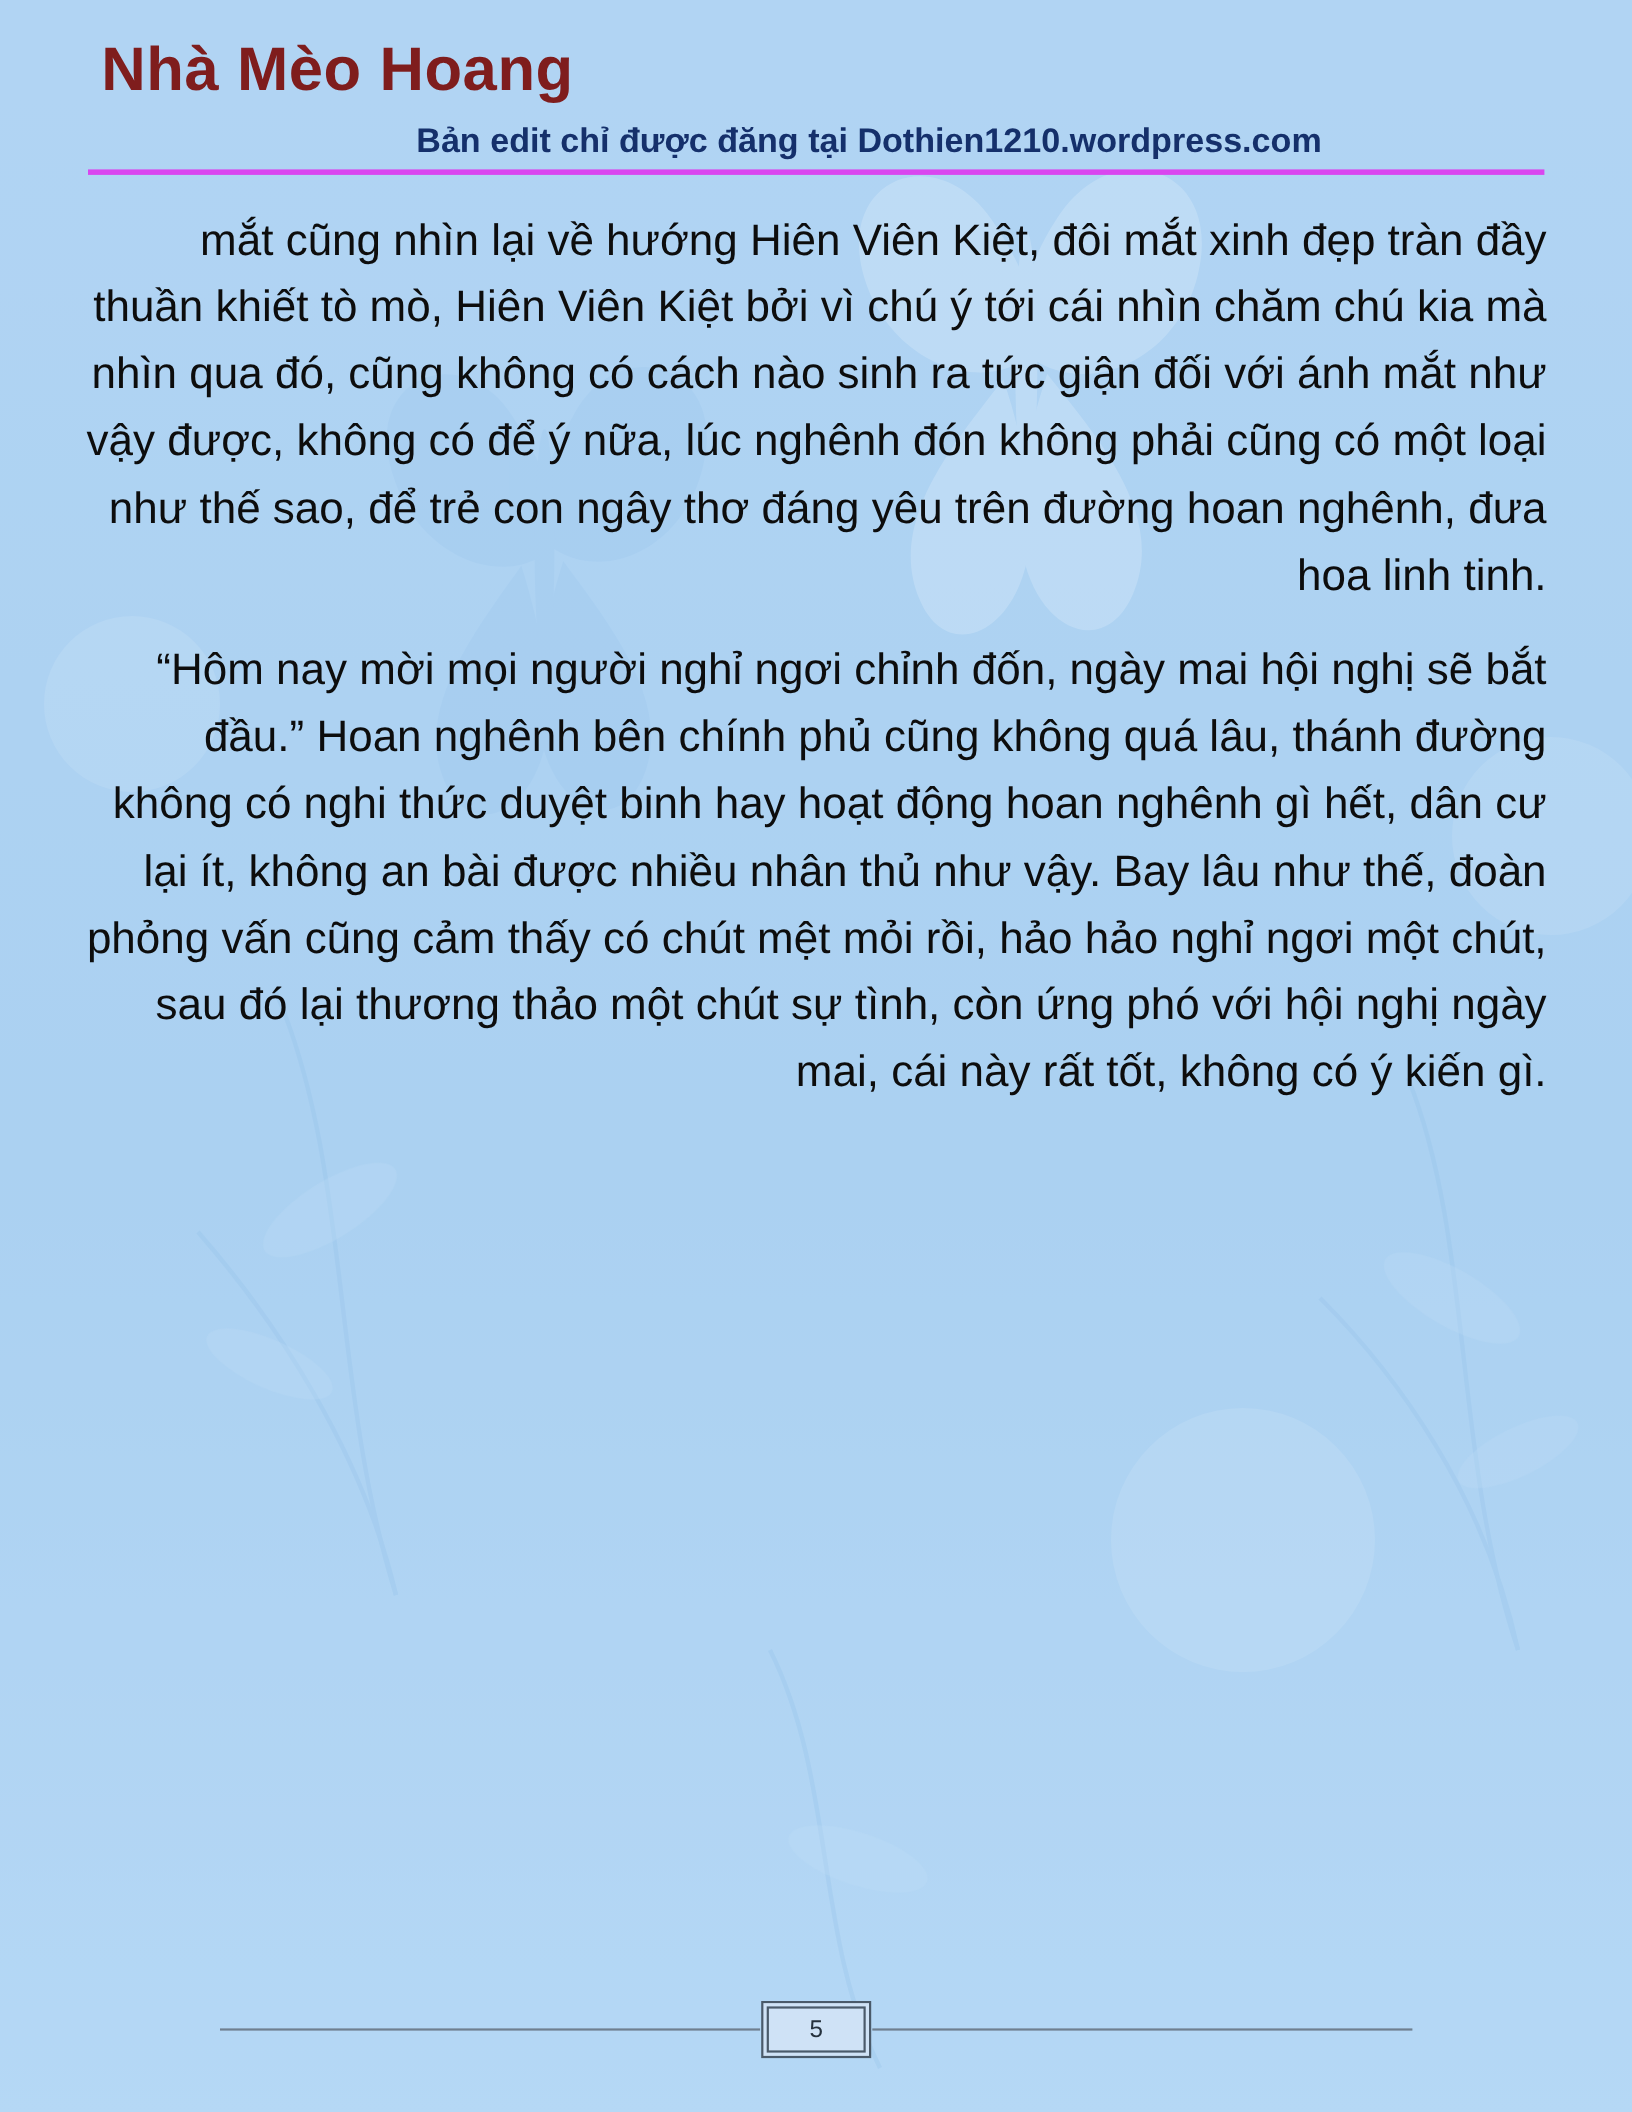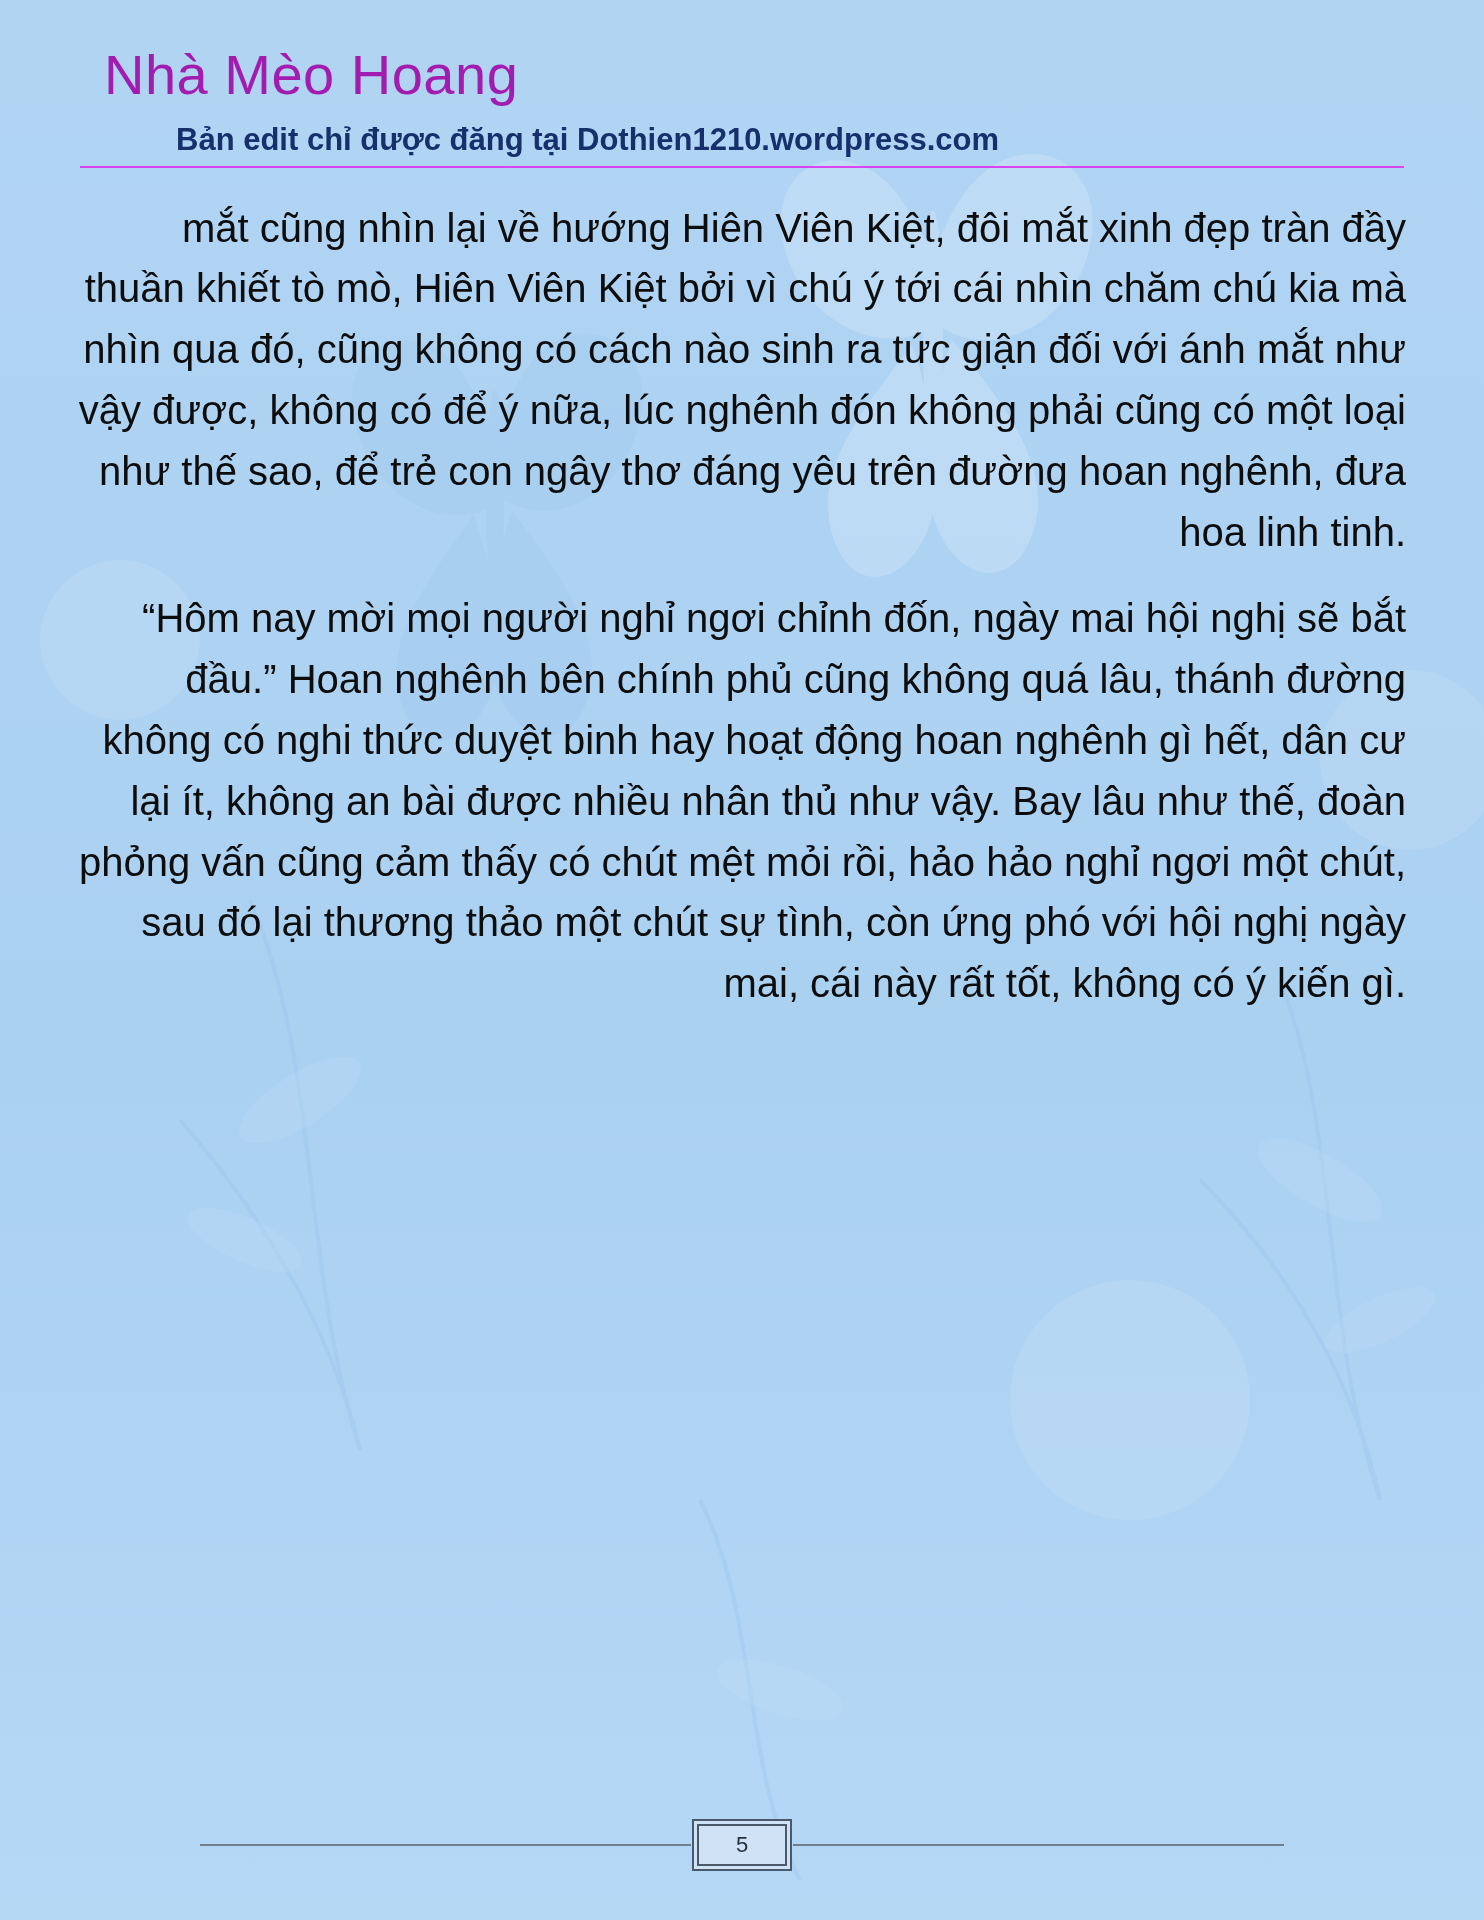--- a/index.html
+++ b/index.html
@@ -27,32 +27,33 @@
     inset: 0;
     pointer-events: none;
     opacity: 0.55;
   }
   .content {
     position: relative;
     z-index: 2;
     padding: 0;
   }
   .doc-title {
-    margin: 16px;
+    margin: 4px;
     padding: 28px 0 0 88px;
     font-size: 56px;
-    font-weight: normal;
-    color: #a21caf;
+    font-weight: bold;
+    color: #7f1d1d;
     letter-spacing: 0.5px;
     line-height: 1.1;
   }
   .header-note-wrap {
     margin: 16px 80px 12px 80px;
-    border-bottom: 2px solid #d946ef;
+    border-bottom: 5px solid #d946ef;
     padding-bottom: 8px;
+    text-align: center;
   }
   .header-note {
     margin: 0;
     padding-left: 96px;
     font-size: 31px;
     font-weight: bold;
     color: #15306b;
     white-space: nowrap;
   }
   .body-text {

